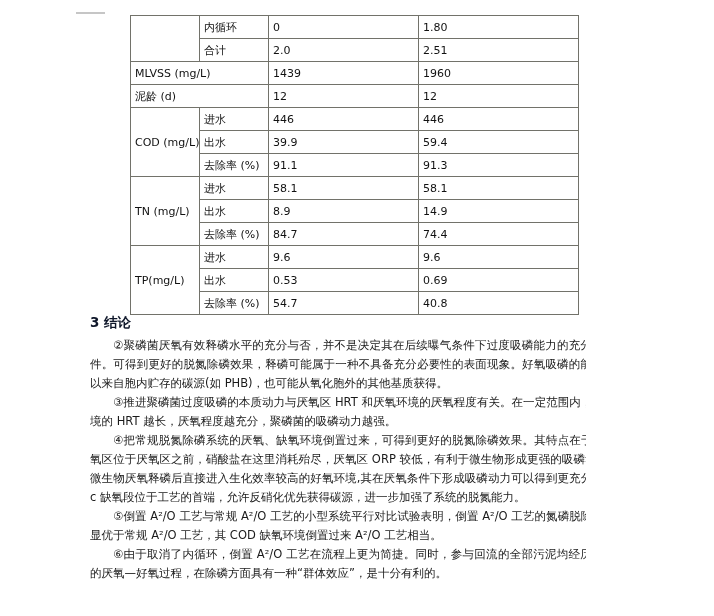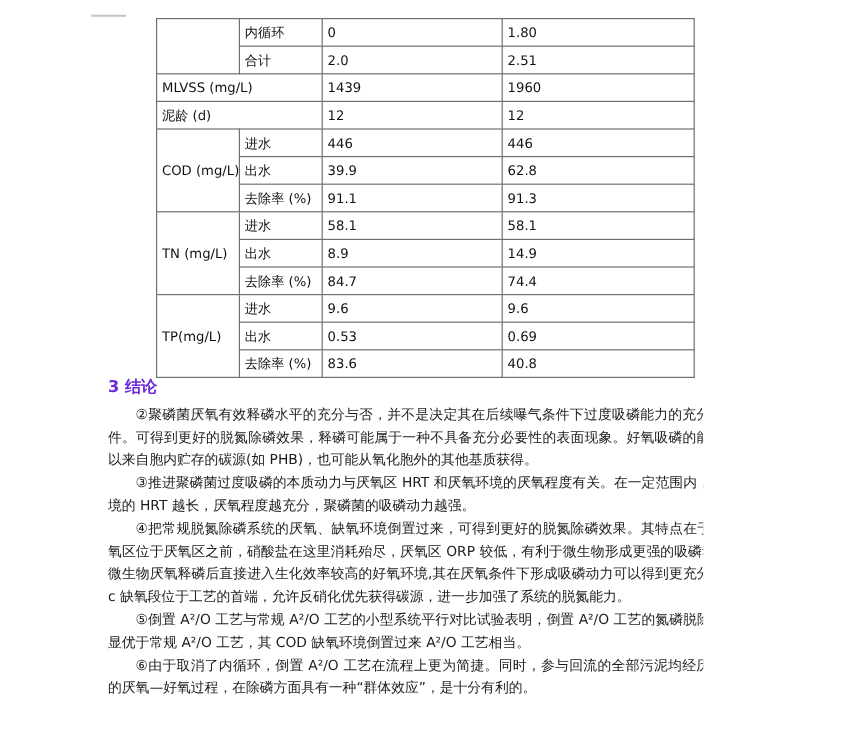--- a/index.html
+++ b/index.html
@@ -50,21 +50,21 @@
 
   
   .content {
     position: absolute; left: 90px; top: 302px;
     width: 537px;
   }
   .content h3 {
     margin: 0 0 4px 0;
     font-size: 13.5px;
     font-weight: bold;
-    color: #6d28d9;
+    color: #0f172a;
   }
   .content p {
     margin: 0;
     font-size: 11.5px;
     line-height: 19px;
     text-indent: 2em;
     text-align: justify;
     color: #1a1a1a;
   }
 </style>
@@ -109,21 +109,21 @@
 
       <tr>
         <td rowspan="3">COD (mg/L)</td>
         <td>进水</td>
         <td>446</td>
         <td>446</td>
       </tr>
       <tr>
         <td>出水</td>
         <td>39.9</td>
-        <td>62.8</td>
+        <td>59.4</td>
       </tr>
       <tr>
         <td>去除率 (%)</td>
         <td>91.1</td>
         <td>91.3</td>
       </tr>
 
       <tr>
         <td rowspan="3">TN (mg/L)</td>
         <td>进水</td>
@@ -147,21 +147,21 @@
         <td>9.6</td>
         <td>9.6</td>
       </tr>
       <tr>
         <td>出水</td>
         <td>0.53</td>
         <td>0.69</td>
       </tr>
       <tr>
         <td>去除率 (%)</td>
-        <td>83.6</td>
+        <td>54.7</td>
         <td>40.8</td>
       </tr>
     </tbody>
   </table>
 
   <div class="content">
     <h3>3 结论</h3>
     <p>②聚磷菌厌氧有效释磷水平的充分与否，并不是决定其在后续曝气条件下过度吸磷能力的充分必要条件。可得到更好的脱氮除磷效果，释磷可能属于一种不具备充分必要性的表面现象。好氧吸磷的能量既可以来自胞内贮存的碳源(如 PHB)，也可能从氧化胞外的其他基质获得。</p>
     <p>③推进聚磷菌过度吸磷的本质动力与厌氧区 HRT 和厌氧环境的厌氧程度有关。在一定范围内，厌氧环境的 HRT 越长，厌氧程度越充分，聚磷菌的吸磷动力越强。</p>
     <p>④把常规脱氮除磷系统的厌氧、缺氧环境倒置过来，可得到更好的脱氮除磷效果。其特点在于：a 缺氧区位于厌氧区之前，硝酸盐在这里消耗殆尽，厌氧区 ORP 较低，有利于微生物形成更强的吸磷动力；b 微生物厌氧释磷后直接进入生化效率较高的好氧环境,其在厌氧条件下形成吸磷动力可以得到更充分利用；c 缺氧段位于工艺的首端，允许反硝化优先获得碳源，进一步加强了系统的脱氮能力。</p>

